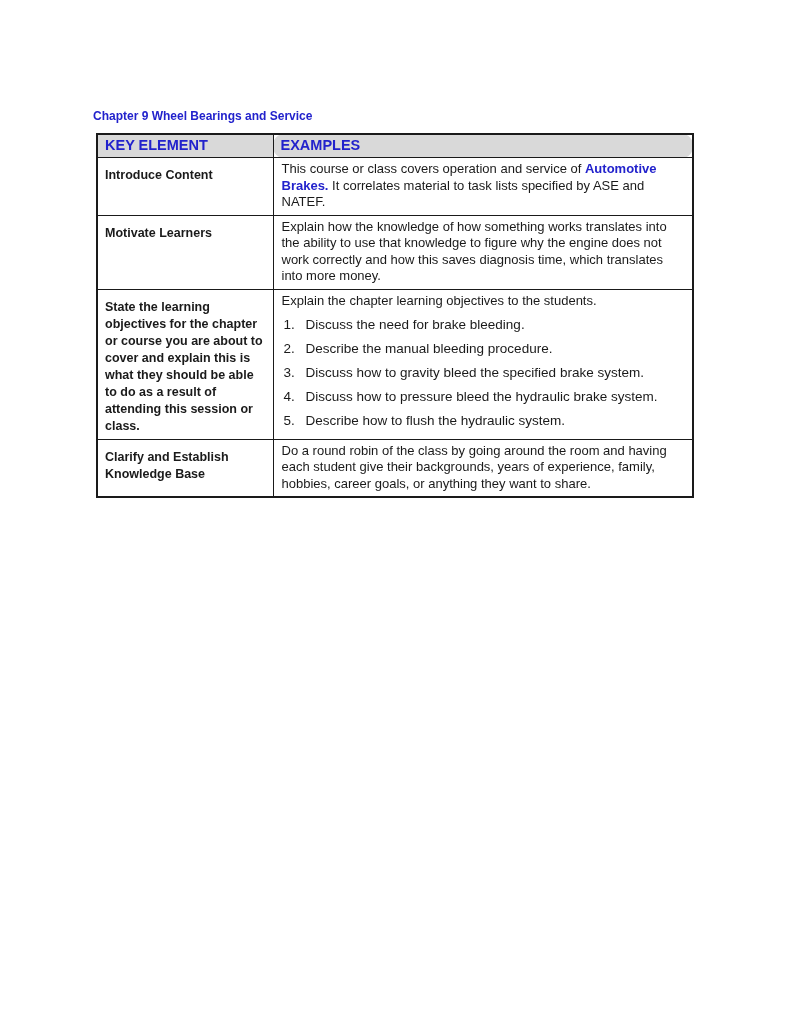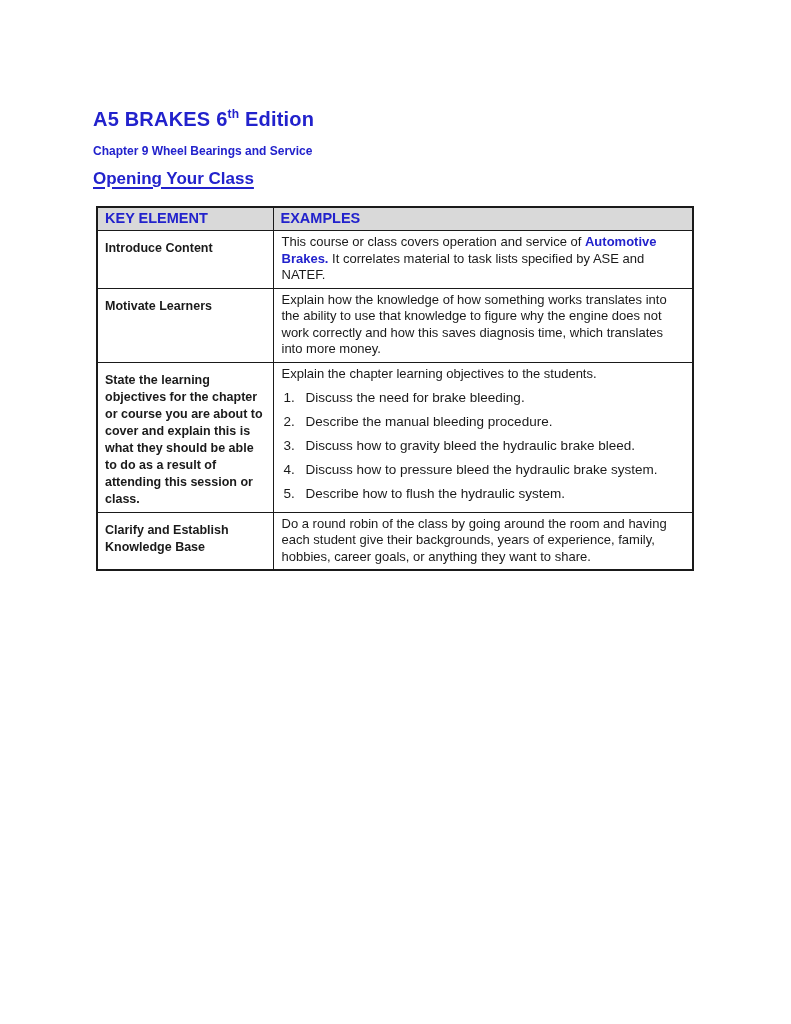--- a/index.html
+++ b/index.html
@@ -59,21 +59,21 @@
   table.key-table th,
   table.key-table td {
     border: 1.5px solid #1a1a1a;
     vertical-align: top;
     text-align: left;
   }
   table.key-table {
     border: 2px solid #1a1a1a;
   }
   th.col-key { width: 176px; }
-  th.col-examples { width: 420px; }
+  th.col-examples { width: 420px; border-radius: 11px; }
   table.key-table th {
     background: #d9d9d9;
     color: #2222cc;
     font-size: 14.5px;
     font-weight: bold;
     padding: 2px 6px 3px 7px;
     line-height: 17px;
   }
   td.key-cell {
     font-weight: bold;
@@ -99,25 +99,23 @@
   .num {
     flex: 0 0 24px;
     padding-left: 2px;
   }
   .num-text { flex: 1; }
 </style>
 </head>
 <body>
 
 <div class="page">
-  <h1 class="doc-title"><span>A5 BRAKES 6</span><sup>th</sup><span> Edition</span></h1>
 
   <h2 class="chapter-title">Chapter 9 Wheel Bearings and Service</h2>
 
-  <div><h3 class="section-title">Opening Your Class</h3></div>
 
   <table class="key-table">
     <thead>
       <tr>
         <th class="col-key">KEY ELEMENT</th>
         <th class="col-examples">EXAMPLES</th>
       </tr>
     </thead>
     <tbody>
         <tr>
@@ -139,21 +137,21 @@
             <div class="num-item">
               <span class="num">1.</span>
               <span class="num-text">Discuss the need for brake bleeding.</span>
             </div>
             <div class="num-item">
               <span class="num">2.</span>
               <span class="num-text">Describe the manual bleeding procedure.</span>
             </div>
             <div class="num-item">
               <span class="num">3.</span>
-              <span class="num-text">Discuss how to gravity bleed the hydraulic brake bleed.</span>
+              <span class="num-text">Discuss how to gravity bleed the specified brake system.</span>
             </div>
             <div class="num-item">
               <span class="num">4.</span>
               <span class="num-text">Discuss how to pressure bleed the hydraulic brake system.</span>
             </div>
             <div class="num-item">
               <span class="num">5.</span>
               <span class="num-text">Describe how to flush the hydraulic system.</span>
             </div>
           </td>

